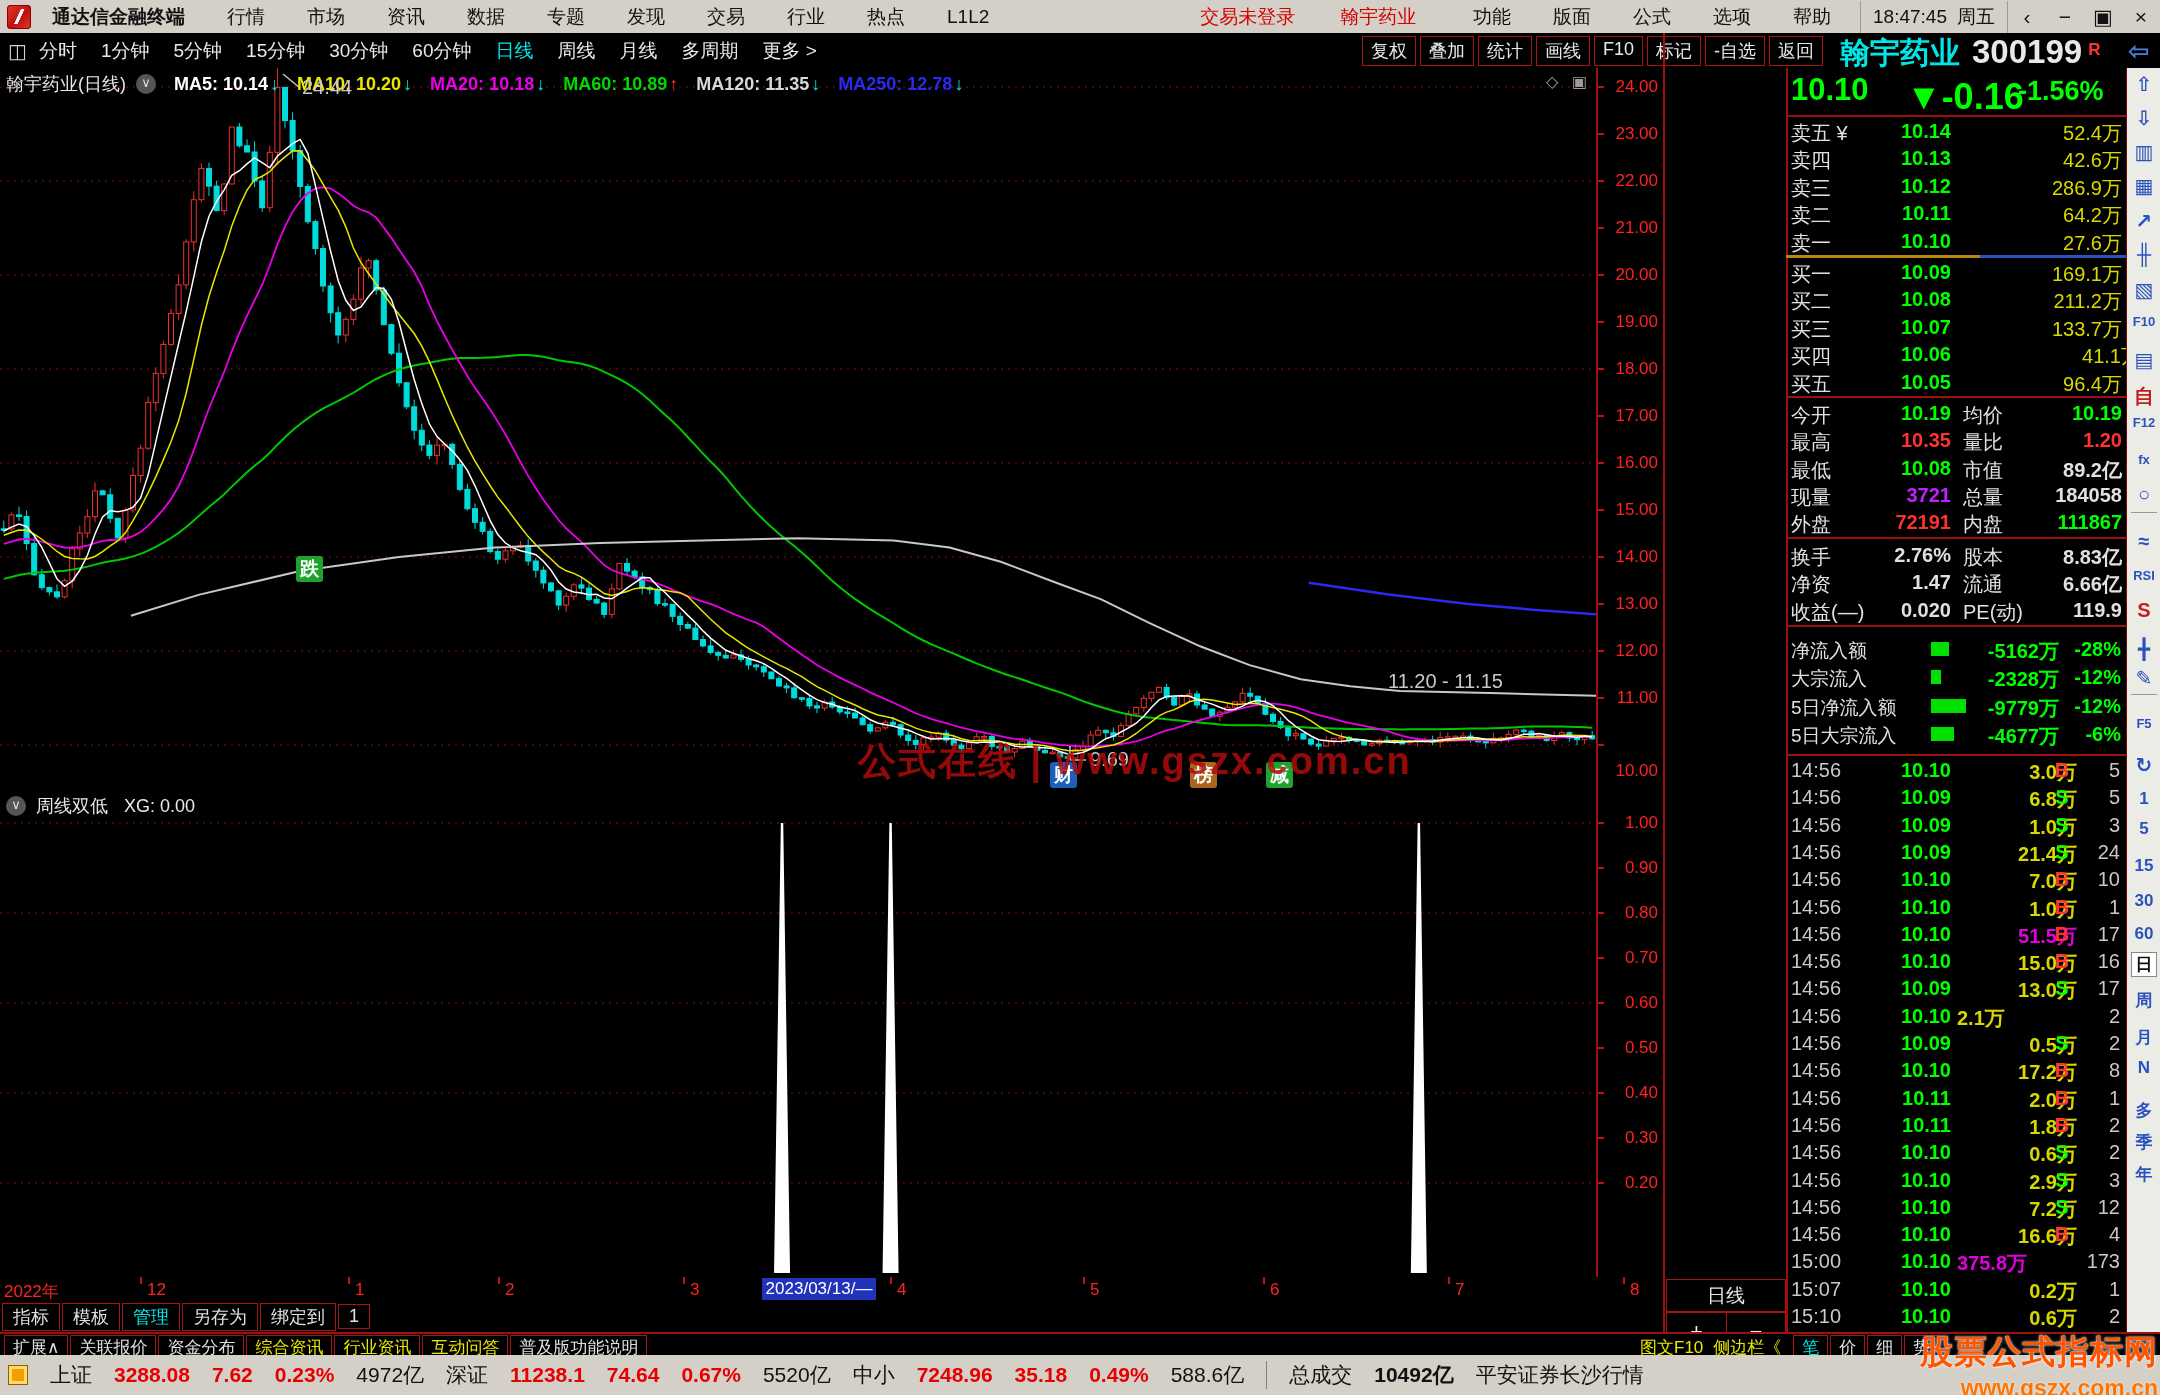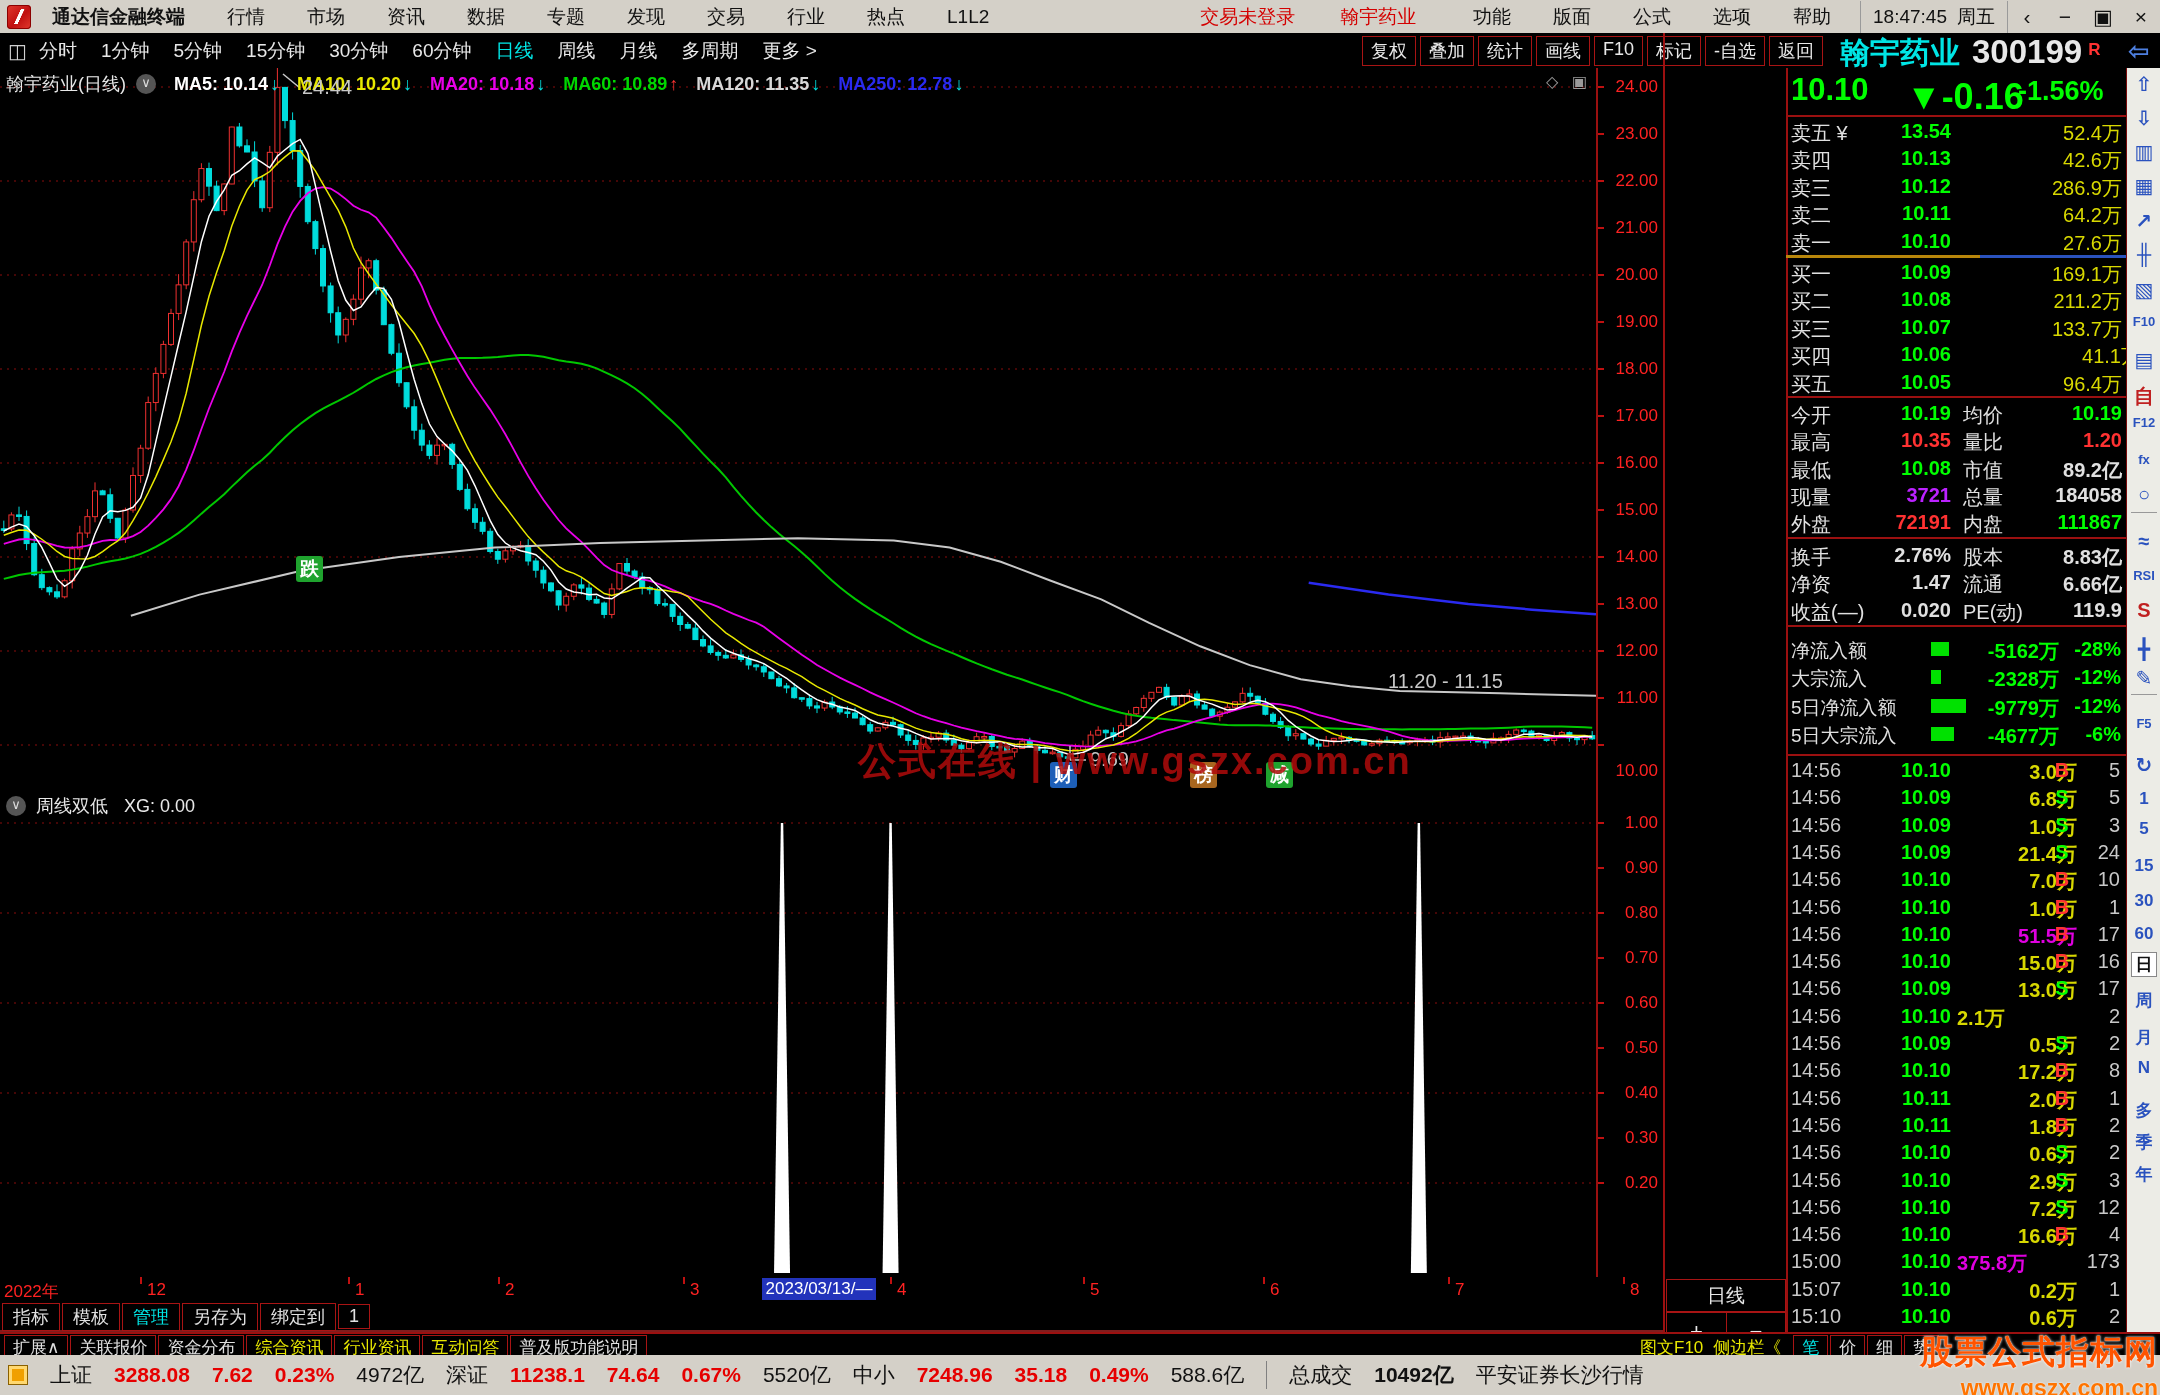--- a/index.html
+++ b/index.html
@@ -1,17 +1,17 @@
 <!DOCTYPE html>
 <html><head>
 <meta charset="utf-8">
 <style>
   html,body{margin:0;padding:0;background:#222;}
   body{font-family:"Liberation Sans","DejaVu Sans",sans-serif;}
-  #app{position:relative;width:2160px;height:1395px;background:#7f1d1d;overflow:hidden;}
+  #app{position:relative;width:2160px;height:1395px;background:#000000;overflow:hidden;}
   
   #menubar{position:absolute;left:0;top:0;width:2160px;height:33px;background:#d4d0c8;display:flex;align-items:center;font-size:19px;color:#111;}
   #menubar .mi{margin:0 21px;white-space:nowrap;cursor:default;}
   #menubar .logo{width:24px;height:24px;margin-left:7px;border-radius:4px;background:linear-gradient(135deg,#e23a2e 0%,#c01010 55%,#e23a2e 100%);box-shadow:inset 0 0 0 1px #8b0000;position:relative;}
   #menubar .logo:after{content:"";position:absolute;left:5px;top:4px;width:13px;height:15px;background:linear-gradient(115deg,transparent 44%,#fff 46%,#fff 62%,transparent 64%);}
   .redtxt{color:#d40000;}
   #clockbox{border-left:1px solid #9a9a9a;border-right:1px solid #9a9a9a;padding:3px 12px;margin-left:8px;white-space:nowrap;}
   .winctl{width:38px;text-align:center;font-size:21px;cursor:default;}
   
   #toolbar{position:absolute;left:0;top:33px;width:2160px;height:35px;background:#000;border-bottom:2px solid #c01010;display:flex;align-items:center;color:#e8e8e8;font-size:19px;}
@@ -683,21 +683,21 @@
       <div class="tab">1</div>
     </div>
   <div id="rpanel">
       <div class="vline" style="left: 0px; top: 0px; height: 1264px;"></div>
       <div class="vline" style="left: 123px; top: 0px; height: 1264px;"></div>
       <div class="rp g" style="left: 128px; top: 4px; font-size: 31px; font-weight: bold;">10.10</div>
       <div class="rp g" style="left: 243px; top: 8px; font-size: 36px; font-weight: bold;">▼-0.16</div>
       <div class="rp g" style="left: 355px; top: 8px; font-size: 27px; font-weight: bold;">-1.56%</div>
       <div class="hline" style="left: 123px; top: 47px; width: 340px;"></div>
       <div class="rp w" style="left: 128px; top: 52px;">卖五 ¥</div>
-      <div class="rp g" style="left: 208px; top: 52px; width: 80px; text-align: right; font-weight: bold;">13.54</div>
+      <div class="rp g" style="left: 208px; top: 52px; width: 80px; text-align: right; font-weight: bold;">10.14</div>
       <div class="rp yel" style="left: 329px; top: 52px; width: 130px; text-align: right;">52.4万</div>
       <div class="rp w" style="left: 128px; top: 79.4px;">卖四</div>
       <div class="rp g" style="left: 208px; top: 79.4px; width: 80px; text-align: right; font-weight: bold;">10.13</div>
       <div class="rp yel" style="left: 329px; top: 79.4px; width: 130px; text-align: right;">42.6万</div>
       <div class="rp w" style="left: 128px; top: 106.8px;">卖三</div>
       <div class="rp g" style="left: 208px; top: 106.8px; width: 80px; text-align: right; font-weight: bold;">10.12</div>
       <div class="rp yel" style="left: 329px; top: 106.8px; width: 130px; text-align: right;">286.9万</div>
       <div class="rp w" style="left: 128px; top: 134.2px;">卖二</div>
       <div class="rp g" style="left: 208px; top: 134.2px; width: 80px; text-align: right; font-weight: bold;">10.11</div>
       <div class="rp yel" style="left: 329px; top: 134.2px; width: 130px; text-align: right;">64.2万</div>

